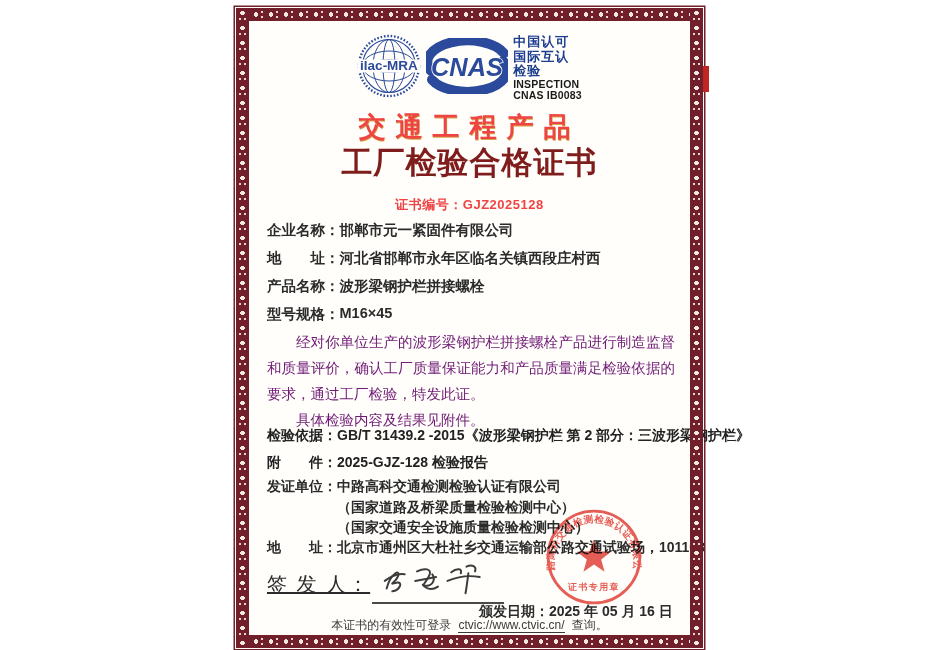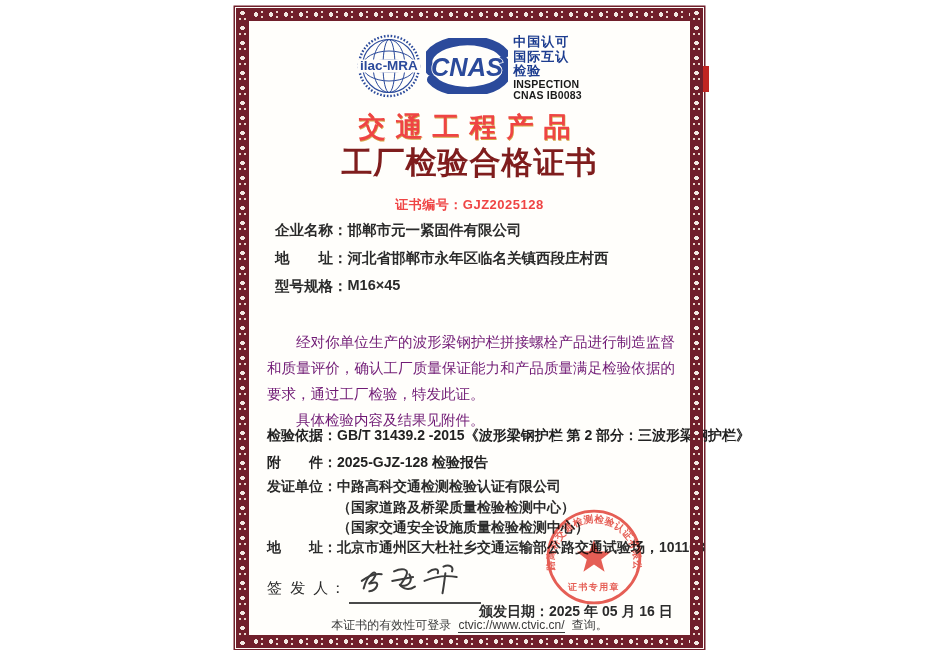--- a/index.html
+++ b/index.html
@@ -43,21 +43,21 @@
     font-family:"Liberation Serif","DejaVu Serif",serif;
     font-size:27px; font-weight:bold; letter-spacing:10px; color:#ef4444;
     text-shadow:0.5px 0.5px 0 #d4a94c; }
   .red-title { position:absolute; top:134px; left:0; right:0; text-align:center;
     font-size:31px; font-weight:bold; letter-spacing:1px; color:#7f1d1d; }
   .cert-no { position:absolute; top:188px; left:0; right:0; text-align:center;
     font-size:13px; font-weight:bold; color:#ef4444; letter-spacing:0.5px; }
 
   
   .fields { position:absolute; top:213px; left:31px; right:28px; font-size:14.5px; }
-  .frow { height:28px; display:flex; align-items:flex-start;margin-left:8px; }
+  .frow { height:28px; display:flex; align-items:flex-start; }
   .frow .lbl { font-weight:bold; white-space:pre; }
   .frow .val { font-weight:bold; }
 
   
   .body-par { position:absolute; top:321px; left:31px; width:408px;
     font-size:14.5px; line-height:26px; text-align:justify; color:#701a75; }
   .body-par p { text-indent:2em; }
 
   .basis { position:absolute; top:414px; left:31px; font-size:14px; line-height:27px; }
   .basis .row { white-space:pre; font-weight:bold; color:#222; }
@@ -66,21 +66,21 @@
   .issuer { position:absolute; top:468px; left:31px; font-size:14px; line-height:20.5px; }
   .issuer .name-row { display:flex; }
   .issuer .lbl { font-weight:bold; white-space:pre; }
   .issuer .name { font-weight:bold; }
   .issuer .sub { font-weight:bold; padding-left:70px; }
   .issuer-addr { position:absolute; top:531px; left:31px; font-size:14px;
     font-weight:bold; white-space:pre; }
 
   
   .signer { position:absolute; top:552px; left:31px; display:flex; align-items:flex-end; }
-  .signer .lbl { font-size:15px; letter-spacing:2px; padding-bottom:6px; white-space:pre; }
+  .signer .lbl { font-size:20px; letter-spacing:2px; padding-bottom:6px; white-space:pre;text-decoration:underline; }
   .sig-box { width:132px; border-bottom:2px solid #4a4a4a; margin-left:2px; }
   .dates { position:absolute; top:553px; left:243px; font-size:14px; font-weight:bold;
     line-height:20px; white-space:pre; }
 
   
   .seal { position:absolute; left:306px; top:497px; width:104px; height:104px;
     opacity:0.82; mix-blend-mode:multiply; z-index:4; }
 
   
   .footer { position:absolute; top:609px; left:0; right:0; text-align:center;
@@ -131,20 +131,24 @@
     <div class="fields">
       <div class="frow">
         <span class="lbl">企业名称：</span>
         <span class="val">邯郸市元一紧固件有限公司</span>
       </div>
       <div class="frow">
         <span class="lbl">地　　址：</span>
         <span class="val">河北省邯郸市永年区临名关镇西段庄村西</span>
       </div>
       <div class="frow">
+        <span class="lbl">产品名称：</span>
+        <span class="val">波形梁钢护栏拼接螺栓</span>
+      </div>
+      <div class="frow">
         <span class="lbl">型号规格：</span>
         <span class="val">M16×45</span>
       </div>
     </div>
 
     <div class="body-par">
       <p>经对你单位生产的波形梁钢护栏拼接螺栓产品进行制造监督和质量评价，确认工厂质量保证能力和产品质量满足检验依据的要求，通过工厂检验，特发此证。</p>
       <p>具体检验内容及结果见附件。</p>
     </div>
 

